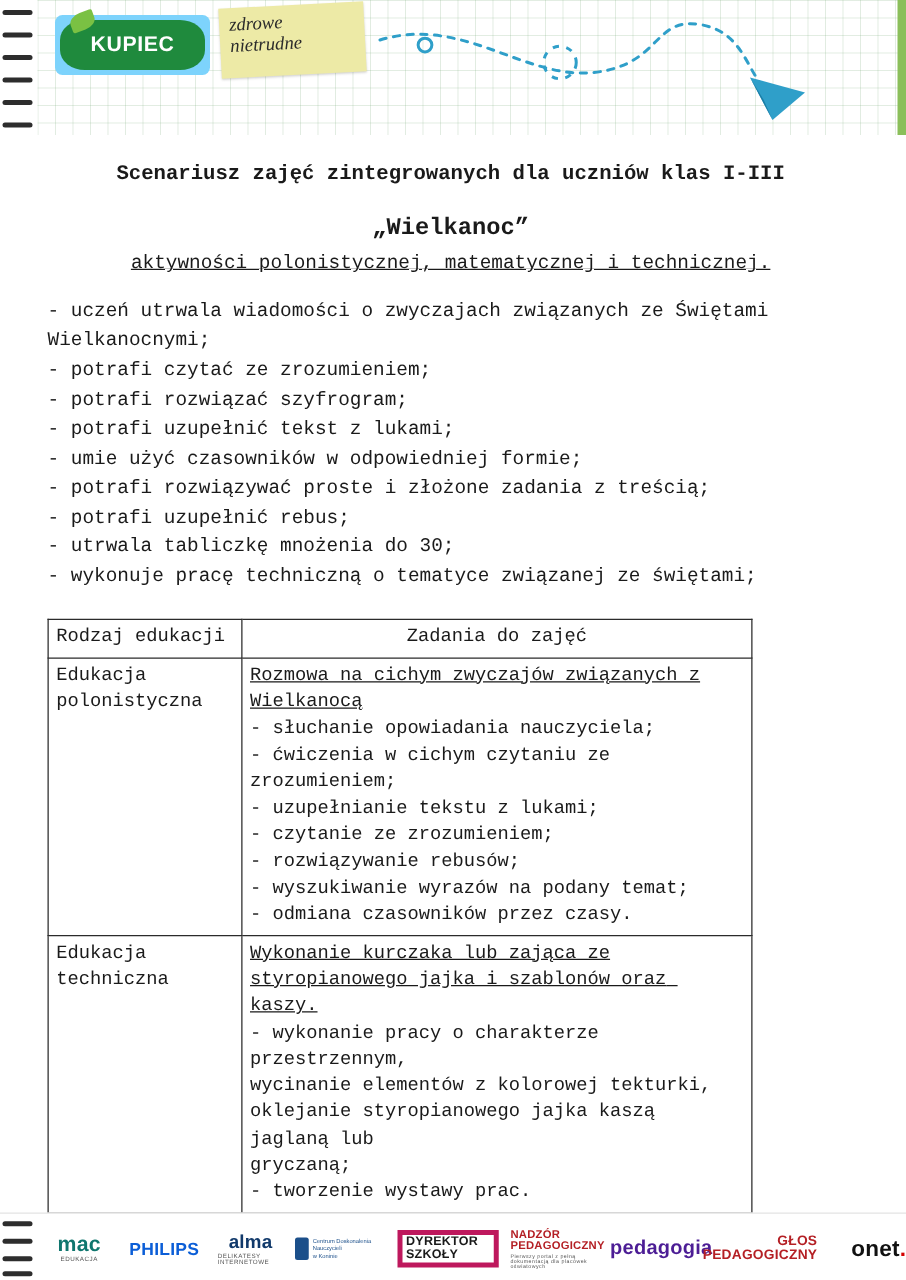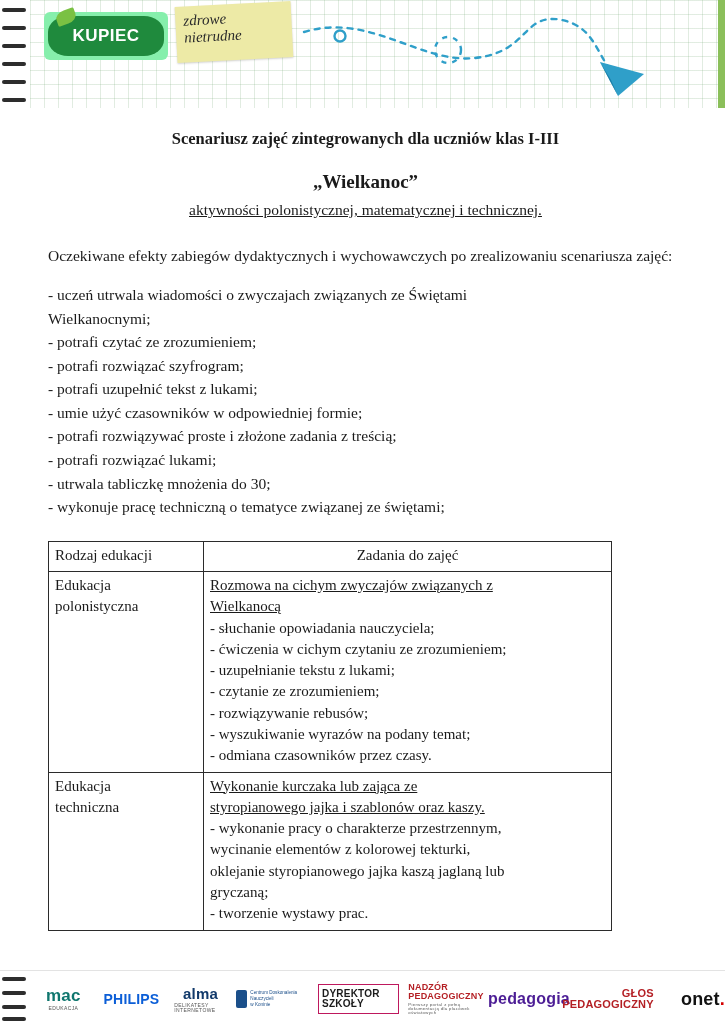--- a/index.html
+++ b/index.html
@@ -47,21 +47,21 @@
   .green-edge {
     position: absolute;
     right: 0; top: 0;
     width: 7px; height: 108px;
     background: #8bbf5a;
   }
   .logo-kupiec {
     position: absolute;
     left: 44px; top: 12px;
     width: 124px; height: 48px;
-    background: #86efac;
+    background: #7dd3fc;
     border-radius: 6px;
     display: flex;
     align-items: center;
     justify-content: center;
   }
   .kupiec-badge {
     width: 116px; height: 40px;
     background: #1f8a3d;
     border-radius: 20px / 16px;
     display: flex;
@@ -99,22 +99,23 @@
     font-size: 15px;
     color: #2b2b2b;
     line-height: 1.15;
   }
   .dots-path { position: absolute; left: 300px; top: 6px; }
   .plane { position: absolute; left: 598px; top: 58px; }
 
   
   .doc {
     position: relative;
-    padding: 14px 42px 0 48px;
+    padding: 14px 42px 0 38px;
     height: 862px;
+    font-family: Liberation Mono, monospace;
   }
   .title-main {
     text-align: center;
     font-weight: bold;
     font-size: 16.5px;
     margin: 6px 0 0 0;
     line-height: 1.3;
   }
   .title-sub {
     text-align: center;
@@ -205,21 +206,21 @@
   .logo.mac { width: 54px; }
   .logo.philips { width: 72px; }
   .logo.philips .l1 { color: #0b5ed7; font-size: 14px; }
   .logo.alma { width: 56px; justify-content: center; }
   .logo.alma .l1 { color: #123a6b; font-size: 15px; }
   .logo.centrum { width: 78px; flex-direction: row; gap: 3px; }
   .logo.centrum .mark {
     width: 14px; height: 18px; background: #1b4f8a; border-radius: 2px;
   }
   .logo.centrum .txt { font-size: 4.6px; color: #1b4f8a; text-align: left; line-height: 1.25; }
-  .logo.dyrektor { width: 86px; border: 1px solid #be185d; padding: 2px 3px; }
+  .logo.dyrektor { width: 86px; border: 4px solid #be185d; padding: 2px 3px; }
   .logo.dyrektor .l1 { font-size: 10px; }
   .logo.nadzor { width: 86px; }
   .logo.nadzor .l1 { color: #b41f24; font-size: 9px; }
   .logo.nadzor .l2 { font-size: 4.2px; }
   .logo.pedagogia { width: 62px; }
   .logo.pedagogia .l1 { color: #4c1d95; font-size: 16px; }
   .logo.pedagog { width: 78px; text-align: right; }
   .logo.pedagog .l1 { color: #b41f24; font-size: 11px; }
   .logo.onet { width: 62px; }
   .logo.onet .l1 { color: #111; font-size: 18px; margin-left: 32px; }
@@ -268,31 +269,30 @@
 
 <div class="doc">
 
   <div class="title-main">Scenariusz zajęć zintegrowanych dla uczniów klas I-III</div>
   <div class="title-sub">„Wielkanoc”</div>
 
   <div class="center-underline second">
     <span> aktywności polonistycznej, matematycznej i technicznej.</span>
   </div>
 
-  <div class="para">Oczekiwane efekty zabiegów dydaktycznych i wychowawczych po zrealizowaniu scenariusza zajęć:</div>
 
   <div class="bullets">
     <div>- uczeń utrwala wiadomości o zwyczajach związanych ze Świętami
 Wielkanocnymi;</div>
     <div>- potrafi czytać ze zrozumieniem;</div>
     <div>- potrafi rozwiązać szyfrogram;</div>
     <div>- potrafi uzupełnić tekst z lukami;</div>
     <div>- umie użyć czasowników w odpowiedniej formie;</div>
     <div>- potrafi rozwiązywać proste i złożone zadania z treścią;</div>
-    <div>- potrafi rozwiązać lukami;</div>
+    <div>- potrafi uzupełnić rebus;</div>
     <div>- utrwala tabliczkę mnożenia do 30;</div>
     <div>- wykonuje pracę techniczną o tematyce związanej ze świętami;</div>
   </div>
 
   <table class="plan">
     <thead>
       <tr>
         <th class="col-a">Rodzaj edukacji</th>
         <th class="col-b">Zadania do zajęć</th>
       </tr>

